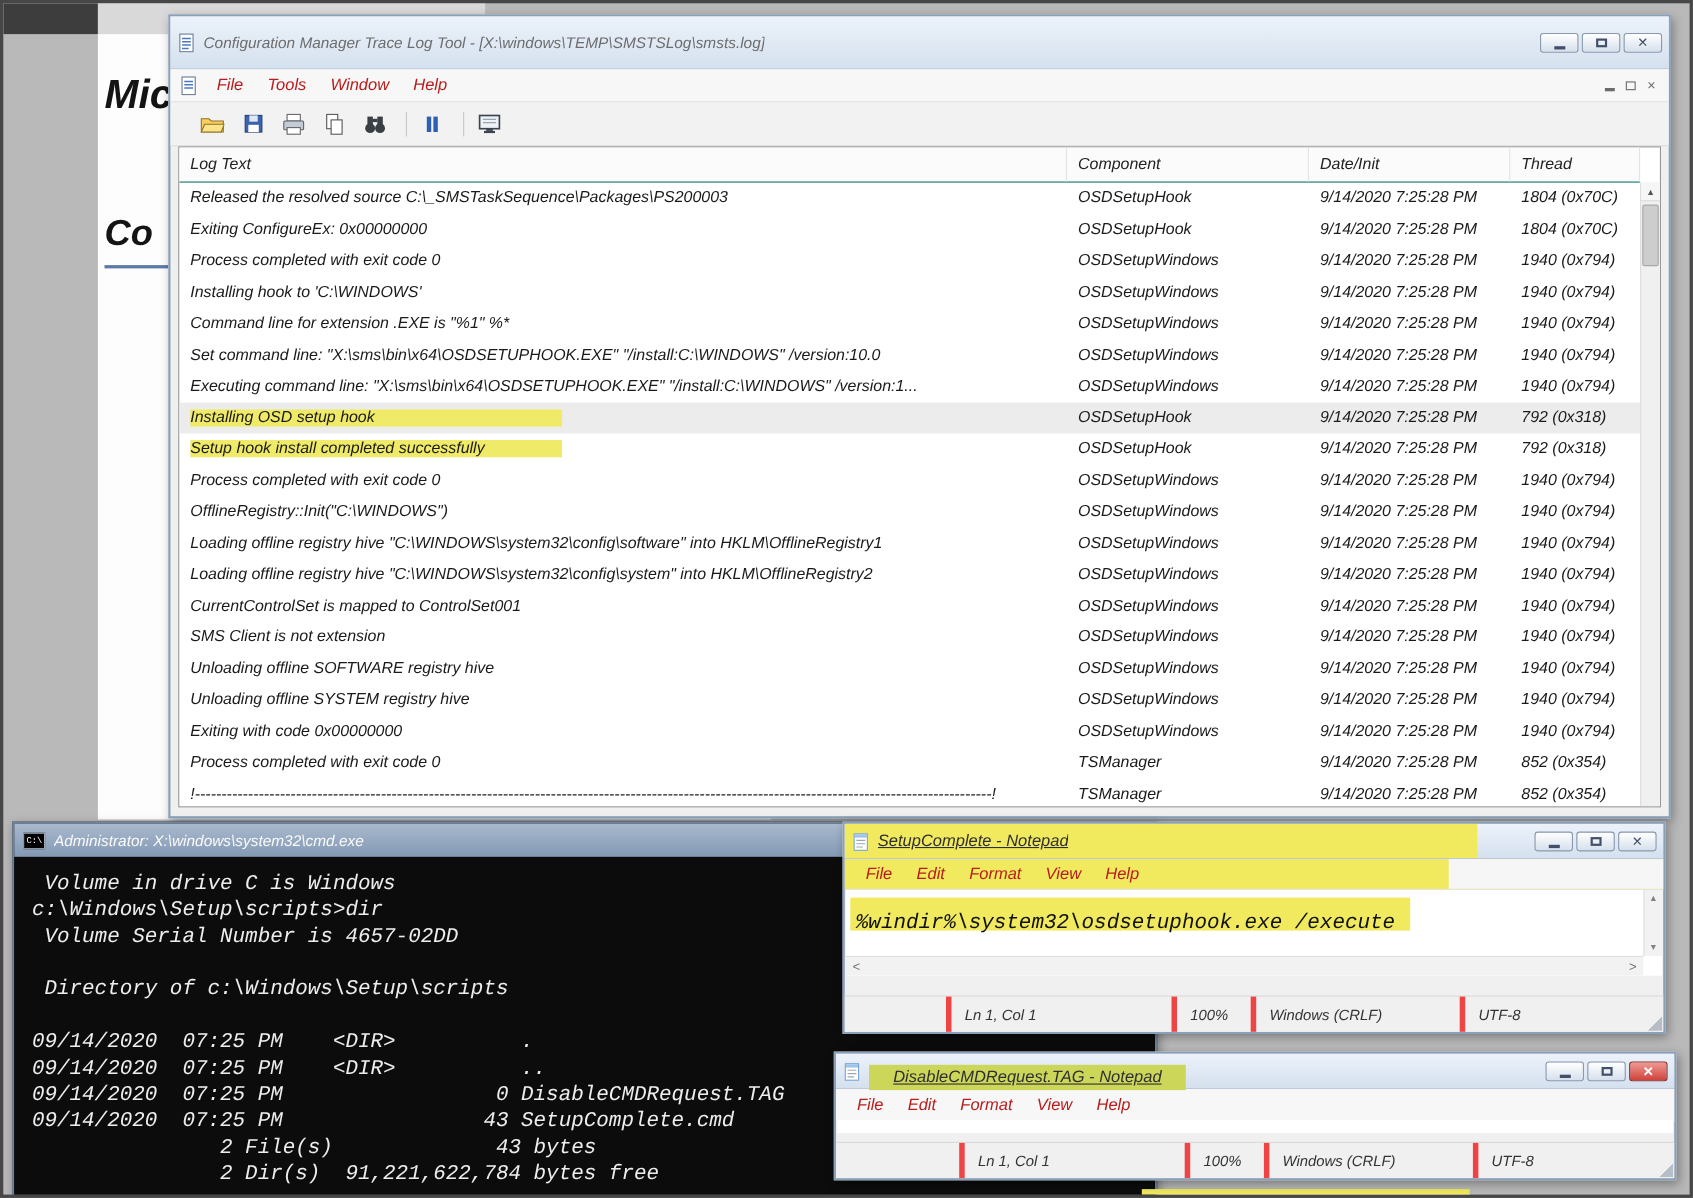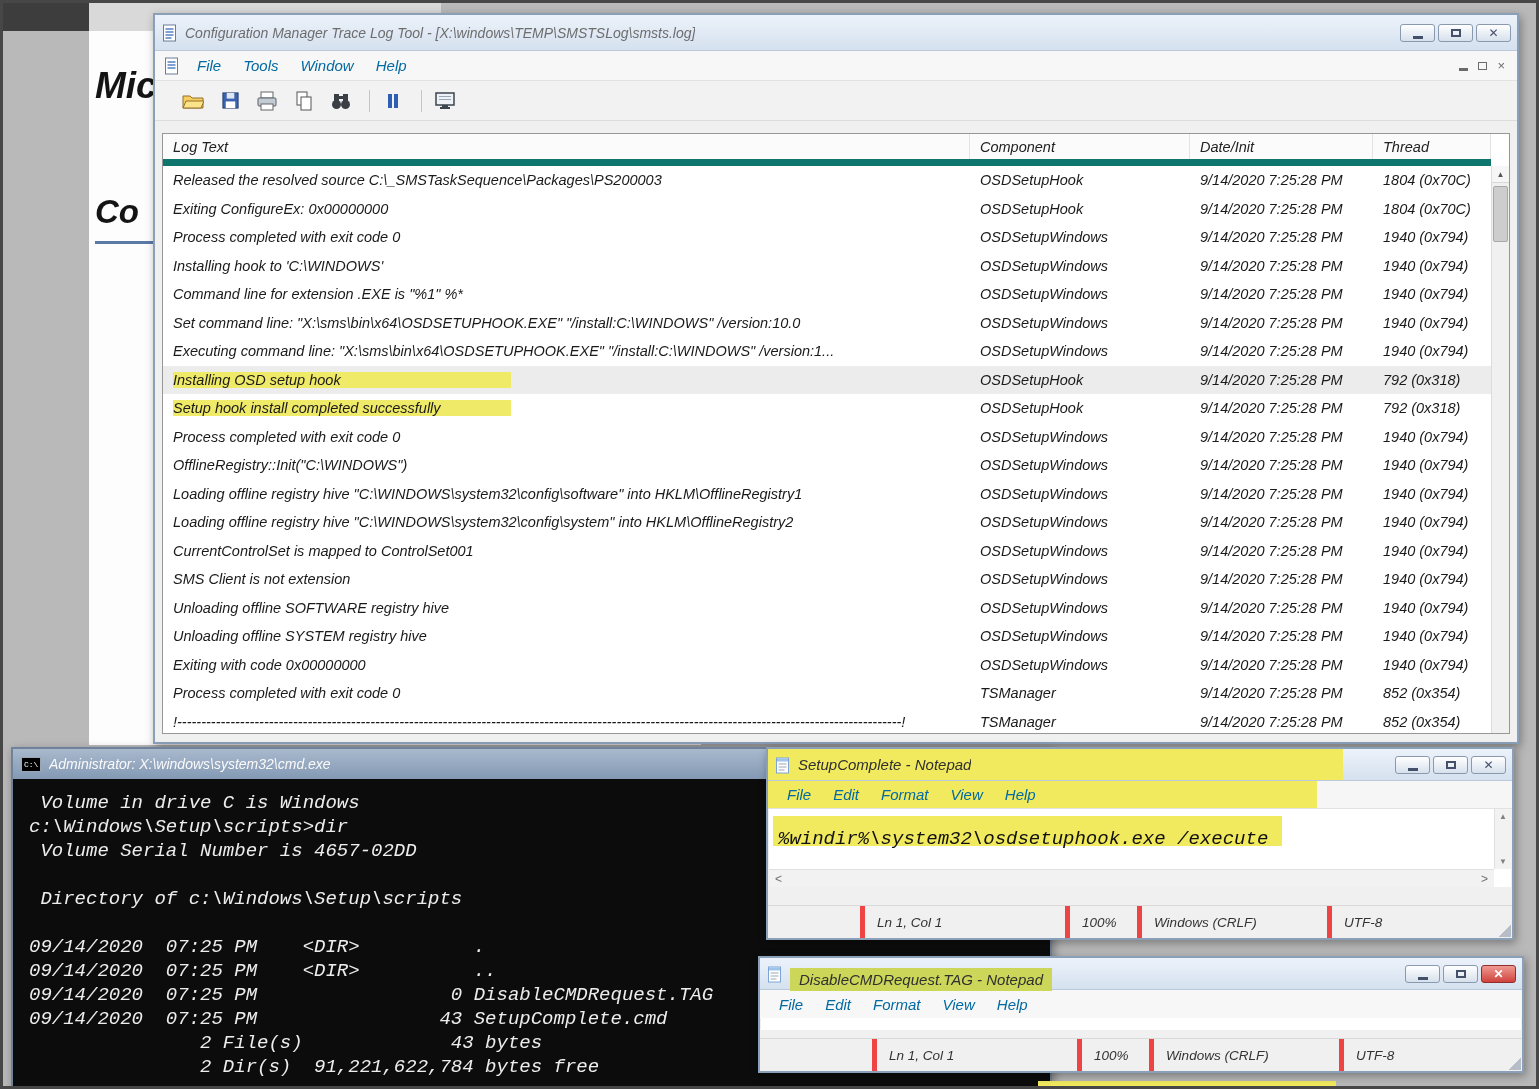--- a/index.html
+++ b/index.html
@@ -12,46 +12,46 @@
   
   .corner-dark{position:absolute;left:0;top:0;width:86px;height:28px;background:#3d3d3d;}
   .top-strip{position:absolute;left:86px;top:0;width:352px;height:28px;background:#d9d9d9;}
   .bg-panel{position:absolute;left:86px;top:28px;width:612px;height:714px;background:#fdfdfd;}
   .bg-heading{position:absolute;left:92px;top:62px;font-size:37px;font-weight:700;color:#141414;}
   .bg-tab{position:absolute;left:92px;top:190px;font-size:33px;font-weight:700;color:#141414;}
   .bg-tab-underline{position:absolute;left:92px;top:238px;width:64px;height:3px;background:#5b7aa6;}
 
   
   .win{position:absolute;background:#f0f0f0;border:2px solid #8aa0b9;box-shadow:2px 3px 9px rgba(0,0,0,.35);}
-  .titlebar{height:36px;background:linear-gradient(#ecf2fa,#d5e1ef);display:flex;align-items:center;
+  .titlebar{height:48px;background:linear-gradient(#ecf2fa,#d5e1ef);display:flex;align-items:center;
     padding:0 6px;gap:7px;border-bottom:1px solid #bcc9da;position:relative;}
   .title-text{font-size:14px;color:#6d6d6d;white-space:nowrap;overflow:hidden;position:relative;z-index:2;}
   .win-btns{margin-left:auto;display:flex;gap:3px;position:relative;z-index:2;}
   .wbtn{width:35px;height:18px;border:1px solid #8a99ad;border-radius:3px;
     background:linear-gradient(#ffffff,#d6e0ec);display:flex;align-items:center;justify-content:center;
     color:#44506a;font-style:normal;font-size:12px;line-height:1;cursor:default;}
   .wbtn .g-min{width:10px;height:3px;background:#44506a;margin-top:9px;}
   .wbtn .g-max{width:10px;height:8px;border:2px solid #44506a;}
   .wbtn.red{background:linear-gradient(#ef9a93,#cf423c);border-color:#8e2f2b;color:#fff;font-weight:700;}
   .menubar{height:30px;background:#f7f7f7;border-bottom:1px solid #e2e2e2;display:flex;align-items:center;padding-left:8px;position:relative;}
-  .menu-item{padding:0 11px;font-size:15px;color:#0369a1;}
+  .menu-item{padding:0 11px;font-size:15px;color:#b91c1c;}
   .icon16{width:17px;height:18px;flex:0 0 auto;}
 
   
   .cmtrace{left:150px;top:10px;width:1366px;height:731px;z-index:10;}
   .mdi-ctrls{margin-left:auto;display:flex;align-items:center;gap:10px;padding-right:12px;color:#6b6b6b;font-style:normal;}
   .mdi-ctrls .bar{width:9px;height:3px;background:#6b6b6b;margin-top:7px;}
   .mdi-ctrls .box{width:9px;height:8px;border:1.5px solid #6b6b6b;}
   .mdi-ctrls .x{font-size:13px;line-height:1;}
   .toolbar{height:40px;background:#f2f2f2;border-bottom:1px solid #dddddd;display:flex;align-items:center;padding-left:22px;}
   .tbtn{width:32px;height:28px;display:flex;align-items:center;justify-content:center;margin-right:5px;}
   .tsep{width:1px;height:22px;background:#c6c6c6;margin:0 7px;}
   .client{position:absolute;left:7px;top:118px;right:7px;bottom:8px;background:#fff;border:1px solid #979797;overflow:hidden;}
   .header-row{display:grid;grid-template-columns:807px 220px 183px 1fr;height:32px;background:#fbfbfb;
-    border-bottom:7px solid #0f766e;font-size:14.5px;color:#222;margin-right:18px;}
+    border-bottom:1px solid #0f766e;font-size:14.5px;color:#222;margin-right:18px;}
   .header-row>div{padding-left:10px;border-right:1px solid #e3e3e3;display:flex;align-items:center;white-space:nowrap;overflow:hidden;}
   .log-rows{position:absolute;left:0;top:32px;right:18px;bottom:0;overflow:hidden;}
   .log-row{display:grid;grid-template-columns:807px 220px 183px 1fr;height:28.5px;align-items:center;
     font-size:14.5px;white-space:nowrap;}
   .log-row>div{overflow:hidden;padding-left:10px;}
   .log-row.sel{background:#ececec;}
   .hl-span{display:inline-block;}
   .log-row.hl .hl-span{background:#f0ea69;min-width:338px;}
   .vscroll{position:absolute;top:32px;right:0;bottom:0;width:18px;background:#f0f0f0;border-left:1px solid #dcdcdc;}
   .vscroll .arrow{height:17px;display:flex;align-items:center;justify-content:center;font-size:8px;color:#555;
@@ -63,41 +63,41 @@
   .cmd-title{height:30px;background:linear-gradient(#a9b9cd,#8399b4);display:flex;align-items:center;gap:8px;padding:0 8px;}
   .cmd-title .title-text{color:#fafafa;}
   .cmd-icon{width:20px;height:15px;background:#000;border:1px solid #9aa6b5;color:#fff;font-size:8px;line-height:13px;
     padding-left:2px;font-style:normal;font-family:"Liberation Mono",monospace;}
   .console{position:absolute;left:0;top:30px;right:0;bottom:0;background:#0c0c0c;padding:12px 0 0 16px;
     font-family:"Liberation Mono","DejaVu Sans Mono",monospace;font-size:19px;color:#ededed;}
   .cmd-line{min-height:24px;line-height:24px;white-space:pre;}
 
   
   .np .titlebar{height:32px;}
-  .np .title-text{font-size:15px;color:#2f2f2f;}
+  .np .title-text{font-size:15px;color:#2f2f2f;text-decoration:underline;}
   .np1{left:763px;top:744px;width:748px;height:193px;z-index:30;}
   .np1 .title-hl{position:absolute;left:0;top:0;width:575px;height:31px;background:#f1ea5e;z-index:1;}
   .np1 .menubar{background:#f1ea5e;height:28px;}
   .np1 .menu-grey{position:absolute;right:0;top:0;width:195px;height:100%;background:#f6f6f6;}
   .np-content{position:absolute;left:1px;top:60px;right:1px;height:78px;background:#fff;overflow:hidden;}
   .np-textline{position:absolute;left:4px;top:7px;height:30px;display:flex;align-items:center;background:#f1ea5e;
     padding:15px 14px 0 5px;font-family:"Liberation Mono","DejaVu Sans Mono",monospace;font-size:19px;color:#101010;white-space:pre;text-align:right;}
   .np-vscroll{position:absolute;right:0;top:0;width:17px;bottom:18px;background:#f2f2f2;border-left:1px solid #e0e0e0;
     display:flex;flex-direction:column;justify-content:space-between;align-items:center;padding:3px 0;
     font-style:normal;color:#808080;font-size:8px;}
   .np-hscroll{position:absolute;left:0;right:17px;bottom:0;height:18px;background:#f2f2f2;border-top:1px solid #e0e0e0;
     display:flex;justify-content:space-between;align-items:center;padding:0 6px;font-style:normal;color:#707070;font-size:12px;}
   .statusbar{position:absolute;left:0;right:0;bottom:0;height:33px;background:#f0f0f0;border-top:1px solid #d9d9d9;
     display:flex;align-items:stretch;font-size:13.5px;color:#333;}
   .seg{display:flex;align-items:center;padding:0 12px;border-left:5px solid #ef4444;white-space:nowrap;overflow:hidden;}
   .seg.first{border-left:none;}
   .grip{position:absolute;right:1px;bottom:1px;width:14px;height:14px;
     background:linear-gradient(135deg,transparent 55%,#b6bdc6 55%);}
   .np2{left:755px;top:953px;width:766px;height:117px;z-index:40;}
-  .np2 .title-text{background:#ccd75a;padding:3px 9px;margin-top:12px;}
+  .np2 .title-text{background:#ccd75a;padding:3px 22px;margin-top:12px;}
   .np2 .np2-contentstrip{position:absolute;left:1px;top:60px;right:1px;height:12px;background:#fff;}
   .np2 .statusbar{height:33px;}
   .strip{position:absolute;left:1035px;top:1078px;width:298px;height:11px;background:#f1ea5e;z-index:25;}
 </style>
 </head>
 <body>
 
 <div class="screen">
 
   <div class="corner-dark"></div>

